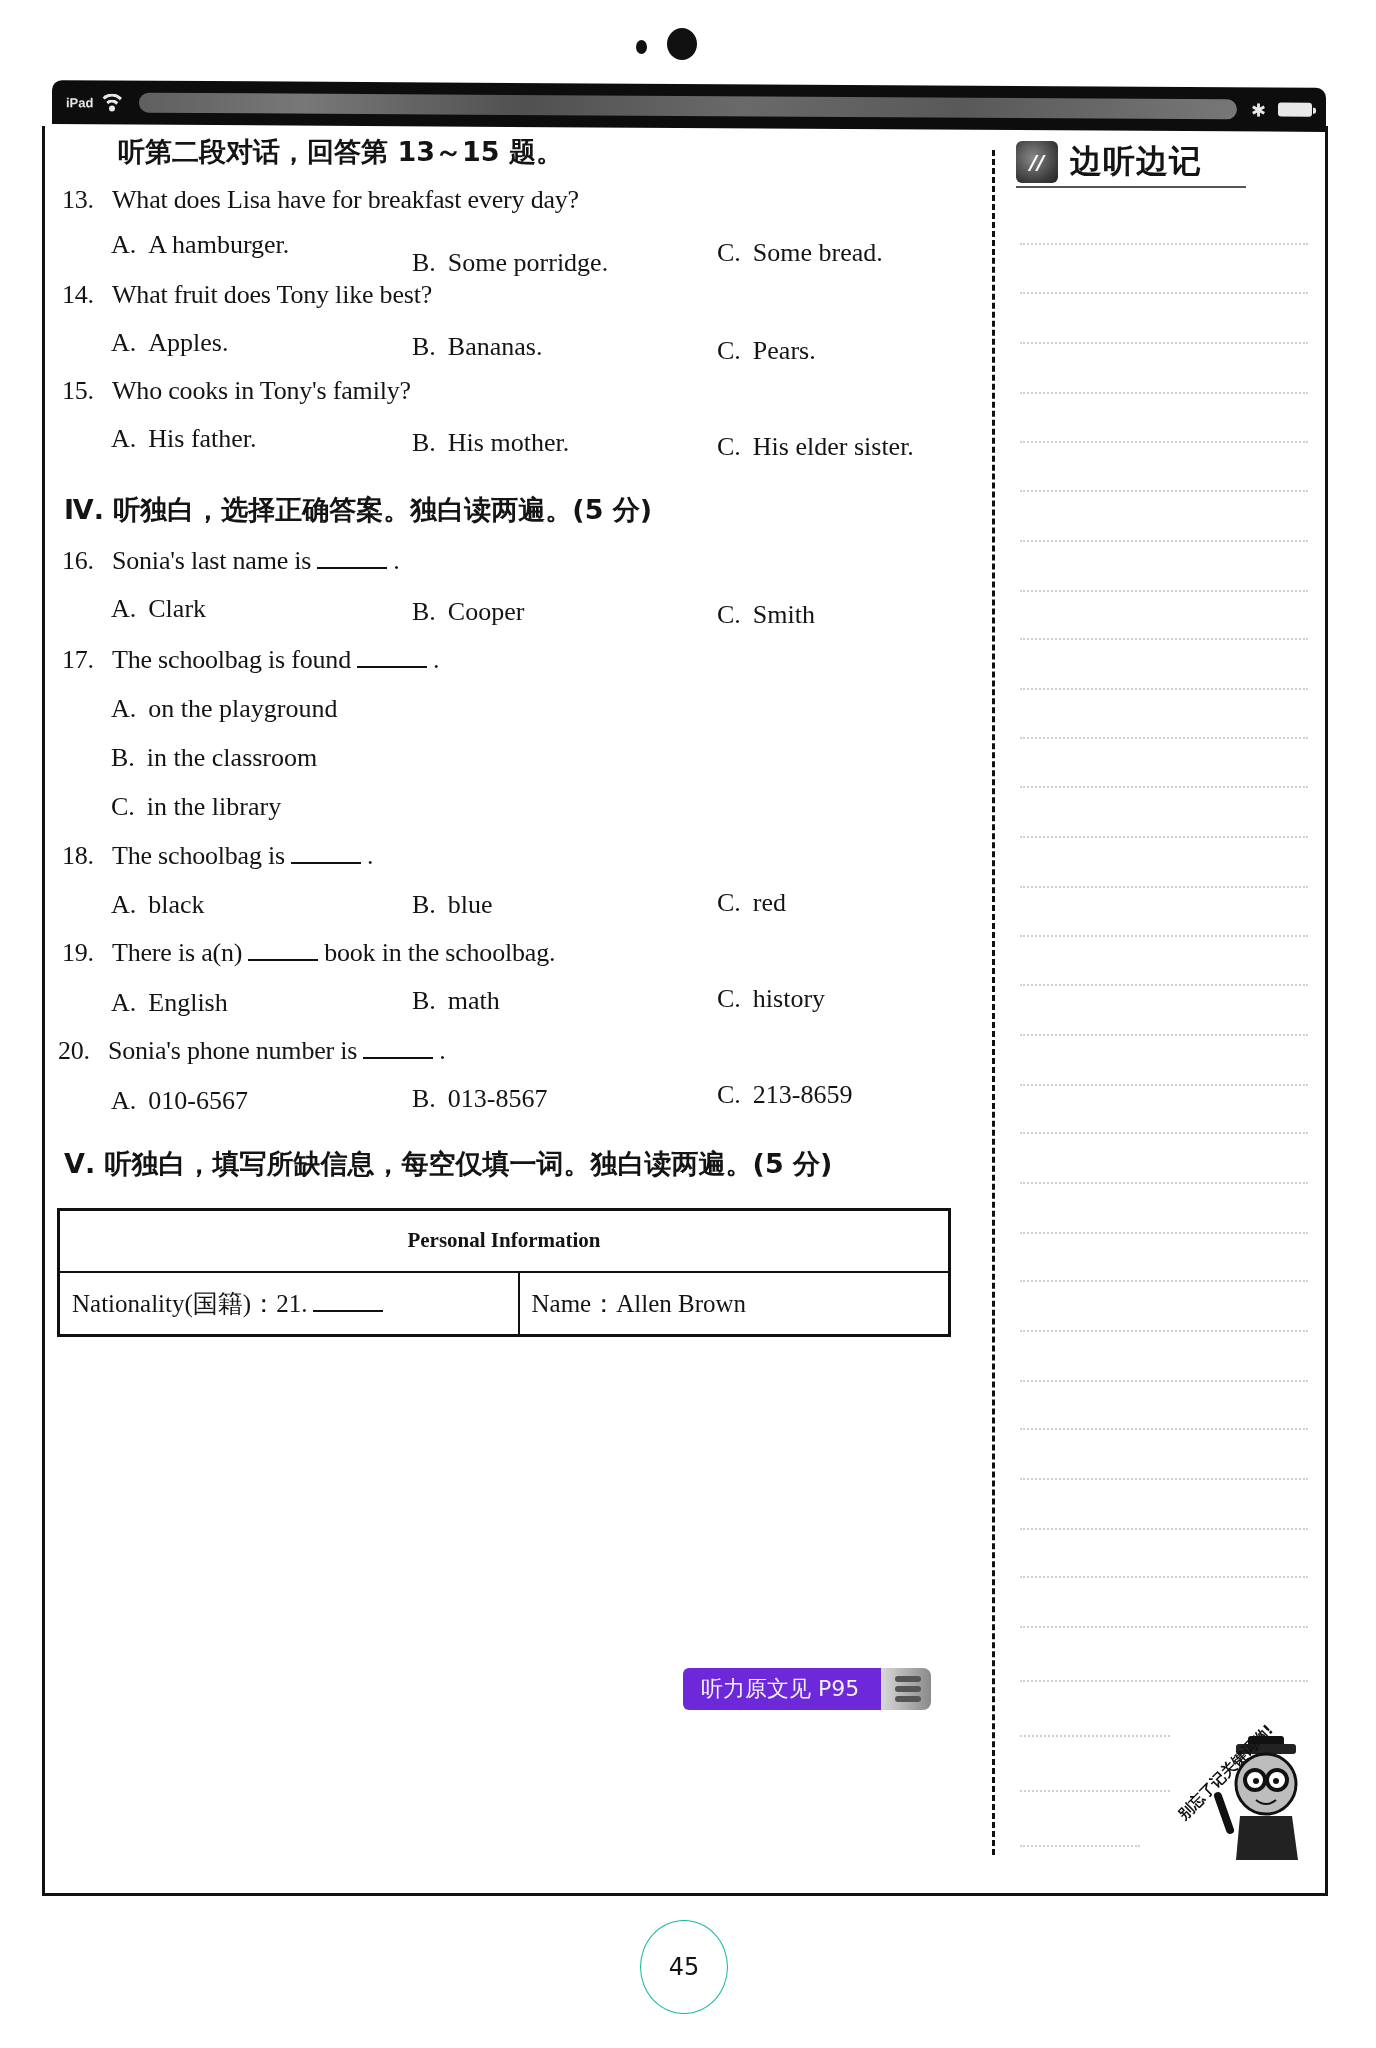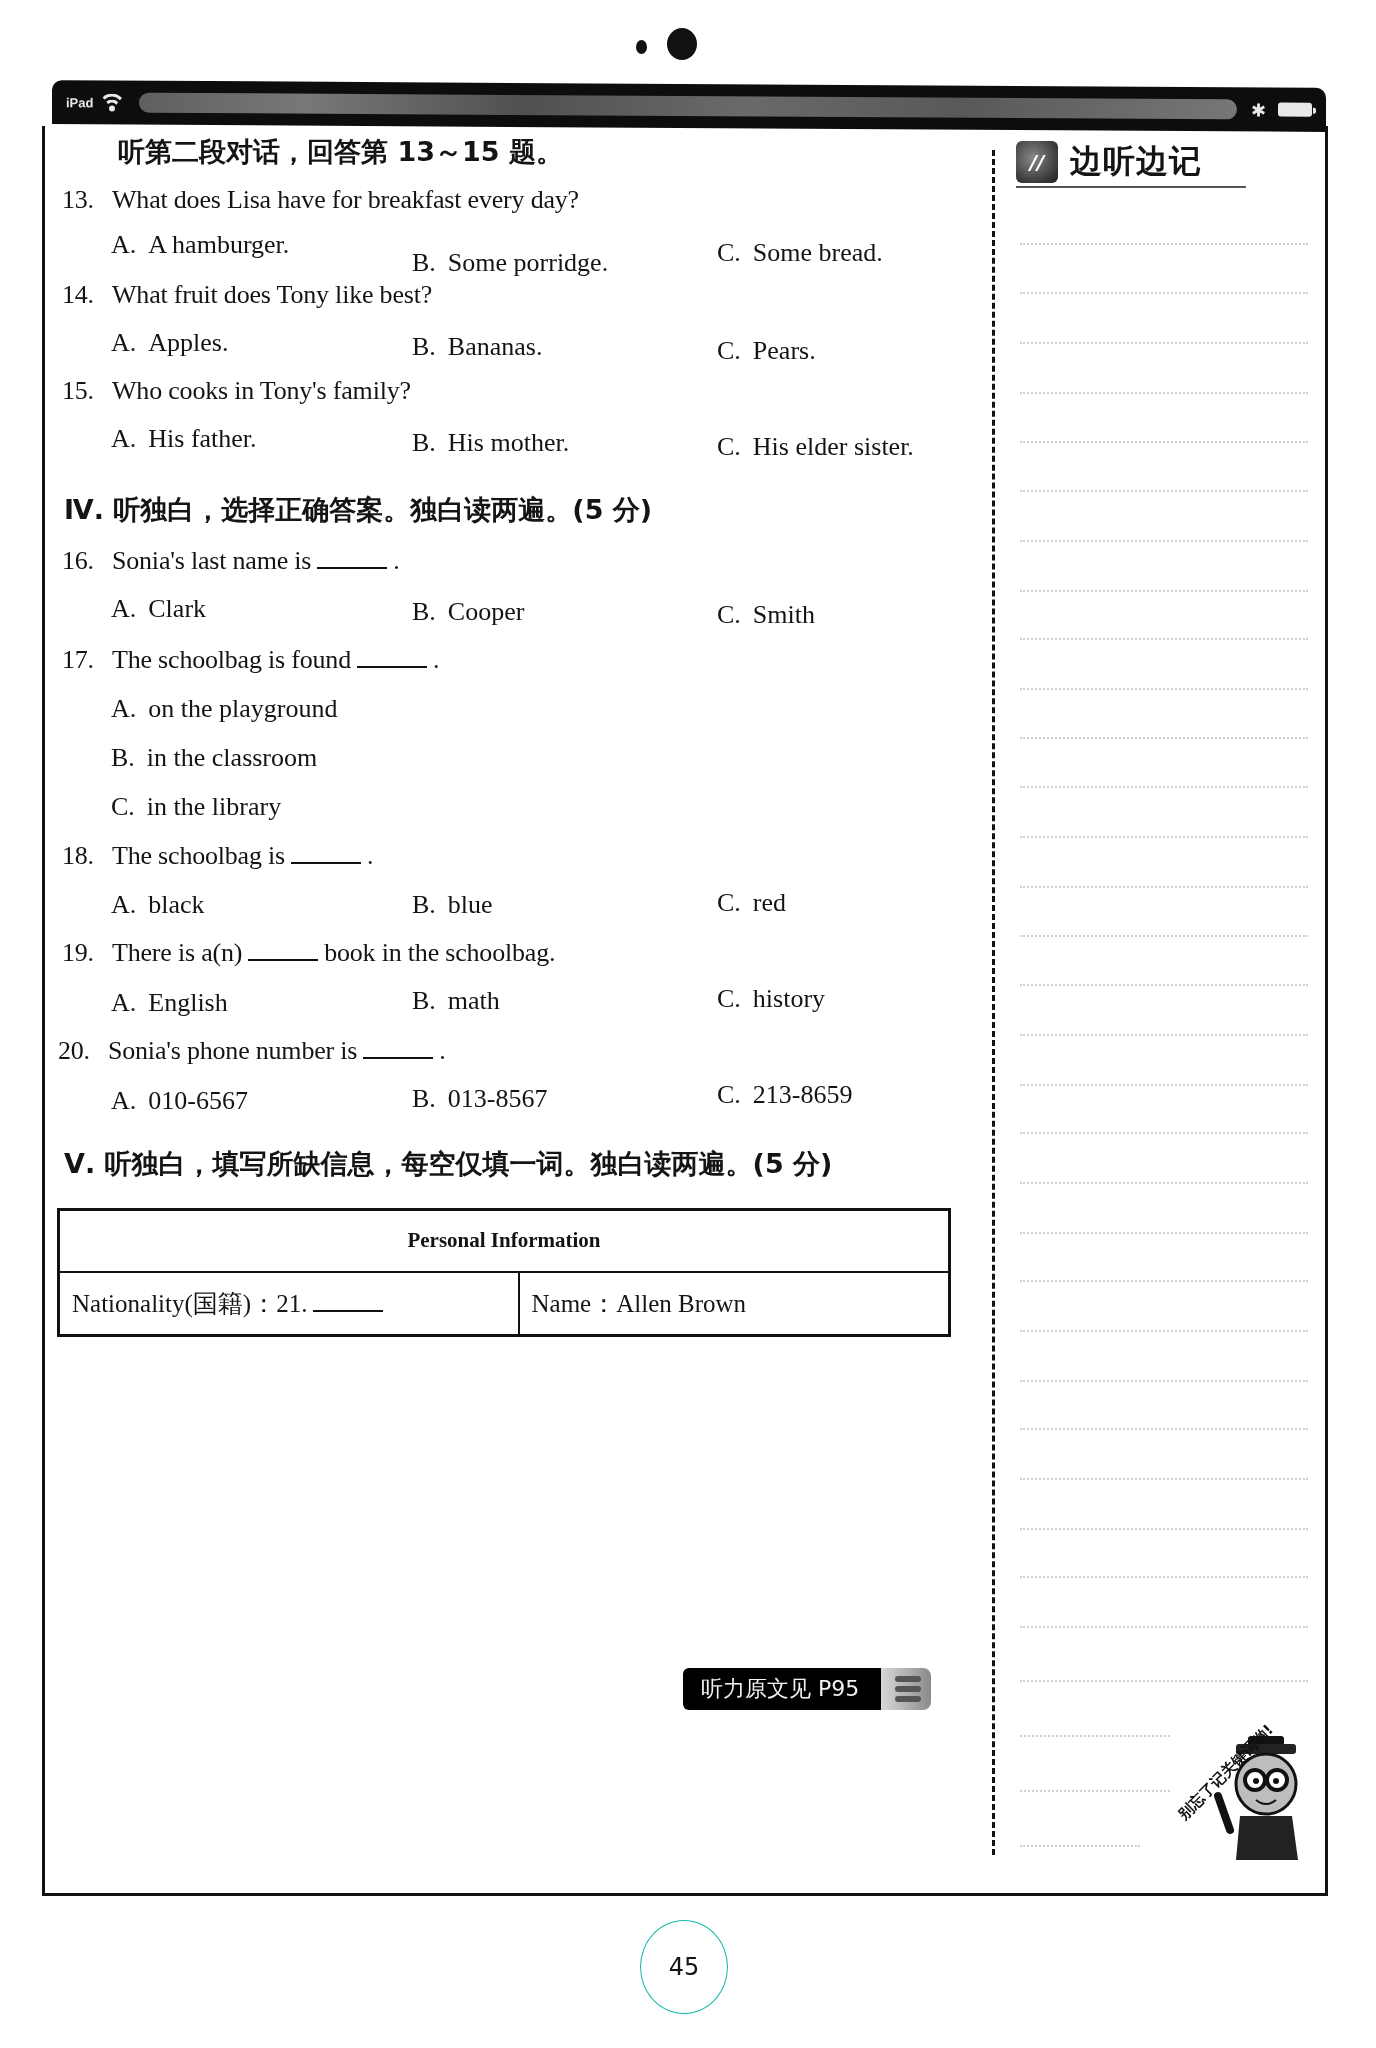--- a/index.html
+++ b/index.html
@@ -49,21 +49,21 @@
 
   .divider-dashed { position: absolute; left: 992px; top: 150px; height: 1705px; border-left: 3px dashed #111; }
   .notes-header { position: absolute; left: 1016px; top: 140px; display: flex; align-items: center; gap: 12px; }
   .notes-icon { width: 42px; height: 42px; border-radius: 6px; background: radial-gradient(circle at 40% 40%, #888 0%, #3a3a3a 70%, #222 100%);
     color: #fff; font-family: "DejaVu Sans", sans-serif; font-weight: bold; font-size: 20px; display: flex; align-items: center; justify-content: center; font-style: italic; }
   .notes-title { font-family: "DejaVu Sans", sans-serif; font-weight: bold; font-size: 32px; letter-spacing: 1px; text-align: center; }
   .notes-underline { position: absolute; left: 1016px; top: 186px; width: 230px; border-bottom: 2px solid #555; }
   .note-line { position: absolute; left: 1020px; width: 288px; border-bottom: 2px dotted #cfcfcf; }
 
   .listen-tag { position: absolute; left: 683px; top: 1668px; height: 42px; display: flex; align-items: center; }
-  .listen-tag-body { background: #000000; color: #f2f2f2; font-family: "DejaVu Sans", sans-serif; font-size: 22px; padding: 0 22px 0 18px; height: 42px; display: flex; align-items: center; border-radius: 6px 0 0 6px; }
+  .listen-tag-body { background: #6d28d9; color: #f2f2f2; font-family: "DejaVu Sans", sans-serif; font-size: 22px; padding: 0 22px 0 18px; height: 42px; display: flex; align-items: center; border-radius: 6px 0 0 6px; }
   .listen-tag-hand { width: 50px; height: 42px; background: linear-gradient(90deg, #d8d8d8, #8a8a8a); border-radius: 0 8px 8px 0; position: relative; }
   .listen-tag-hand span { position: absolute; left: 14px; width: 26px; height: 6px; background: #555; border-radius: 3px; }
 
   .mascot { position: absolute; left: 1180px; top: 1700px; width: 140px; height: 170px; }
   .mascot-text { position: absolute; left: 0; top: 0; font-family: "DejaVu Sans", sans-serif; font-weight: bold; font-size: 15px; color: #111; transform: rotate(-45deg); transform-origin: left bottom; white-space: nowrap; }
 
   .page-number { position: absolute; left: 640px; top: 1920px; width: 88px; height: 94px; border: 1px solid #14b8a6; border-radius: 50%;
     display: flex; align-items: center; justify-content: center; font-family: "DejaVu Sans", sans-serif; font-weight: normal; font-size: 24px; }
 </style>
 </head>

